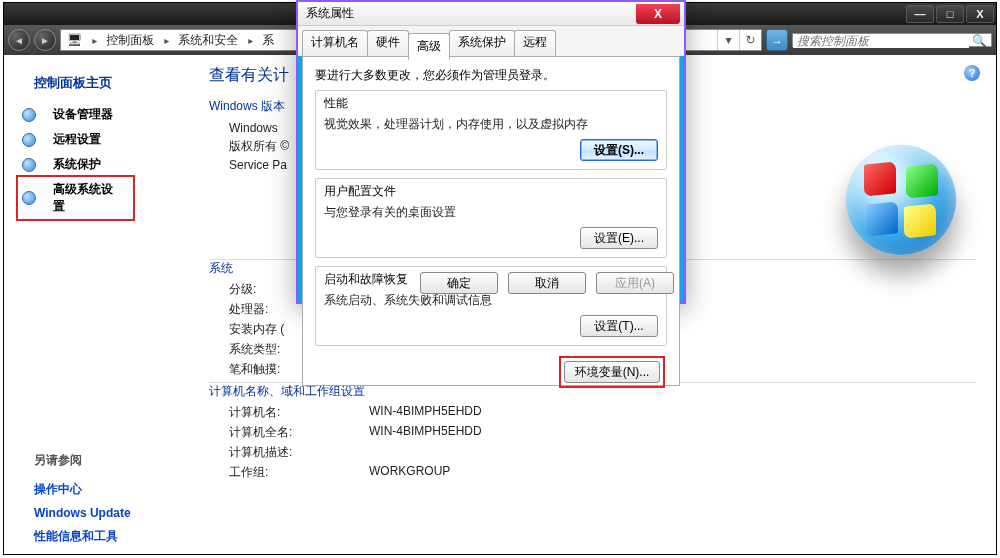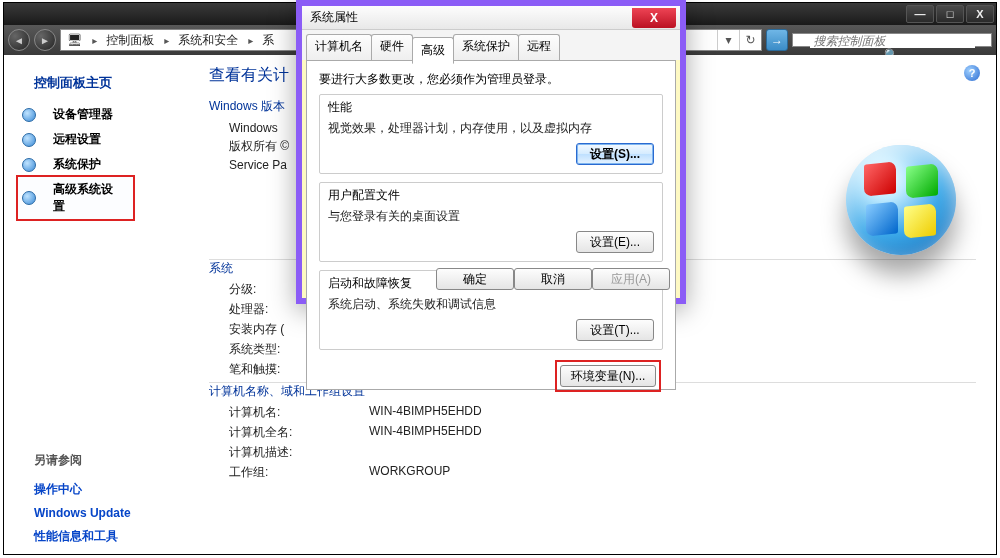--- a/index.html
+++ b/index.html
@@ -78,23 +78,22 @@
       width: 22px; height: 22px;
       background: linear-gradient(#6fb6e6,#3b8cc7);
       border: 1px solid #2a6a9a;
       border-radius: 3px;
       color:#fff;display:flex;align-items:center;justify-content:center;
     }
     .searchbox {
       width: 200px; height: 14px;
       background: #fff;
       border: 1px solid #888;
-      display: flex; align-items: center;
-      position: relative;
-      flex-direction: column;
+      display: flex; align-items: flex-start;
+      position: relative;
     }
     .searchbox input {
       border:none; outline:none; flex:1; font-size:12px; color:#888;
       padding: 0 4px; font-style: italic;
     }
     .searchbox .sicon {
       width: 22px; color:#36a; display:flex;align-items:center;justify-content:center;
     }
     
     .content {
@@ -185,22 +184,22 @@
     }
     .vista-logo .q { position:absolute; border-radius: 2px 8px 2px 8px; }
     .vista-logo .q1 { left:0; top:0; width:32px; height:32px; background:linear-gradient(135deg,#f66,#c00); transform:skewY(-6deg); }
     .vista-logo .q2 { right:0; top:2px; width:32px; height:32px; background:linear-gradient(135deg,#8f8,#0a0); transform:skewY(-6deg); }
     .vista-logo .q3 { left:2px; bottom:2px; width:32px; height:32px; background:linear-gradient(135deg,#8cf,#06c); transform:skewY(-6deg); }
     .vista-logo .q4 { right:2px; bottom:0; width:32px; height:32px; background:linear-gradient(135deg,#ff8,#ec0); transform:skewY(-6deg); }
     
     .dialog {
       position:absolute; top:0; left:296px;
       width: 390px; height: 304px;
-      background: #fef9c3;
-      border: 6px solid #8b5cf6;
+      background: #0ea5e9;
+      border: 2px solid #8b5cf6;
       box-shadow: 0 6px 25px rgba(0,0,0,.35);
       z-index: 10;
     }
     .dlg-title {
       height: 24px;
       background: linear-gradient(#fdfdfd,#e8e8e8);
       border-bottom: 1px solid #ccc;
       display:flex; align-items:center; justify-content:space-between;
       padding: 0 0 0 8px;
       font-size: 12px;
@@ -274,21 +273,21 @@
       display:flex; justify-content:flex-end;
       padding: 2px 2px 0 0;
     }
     .env-highlight {
       border: 2px solid #d22;
       padding: 3px;
       display:inline-block;
     }
     .dlg-buttons {
       position:absolute; bottom:8px; right:10px; left:4px;
-      display:flex; justify-content:flex-end; gap:0;
+      display:flex; justify-content:flex-end; gap:10px;
     }
   </style>
 </head>
 <body>
 
 <div class="window-outer">
   <div class="titlebar">
     <div class="win-btn">—</div>
     <div class="win-btn">□</div>
     <div class="win-btn">X</div>

